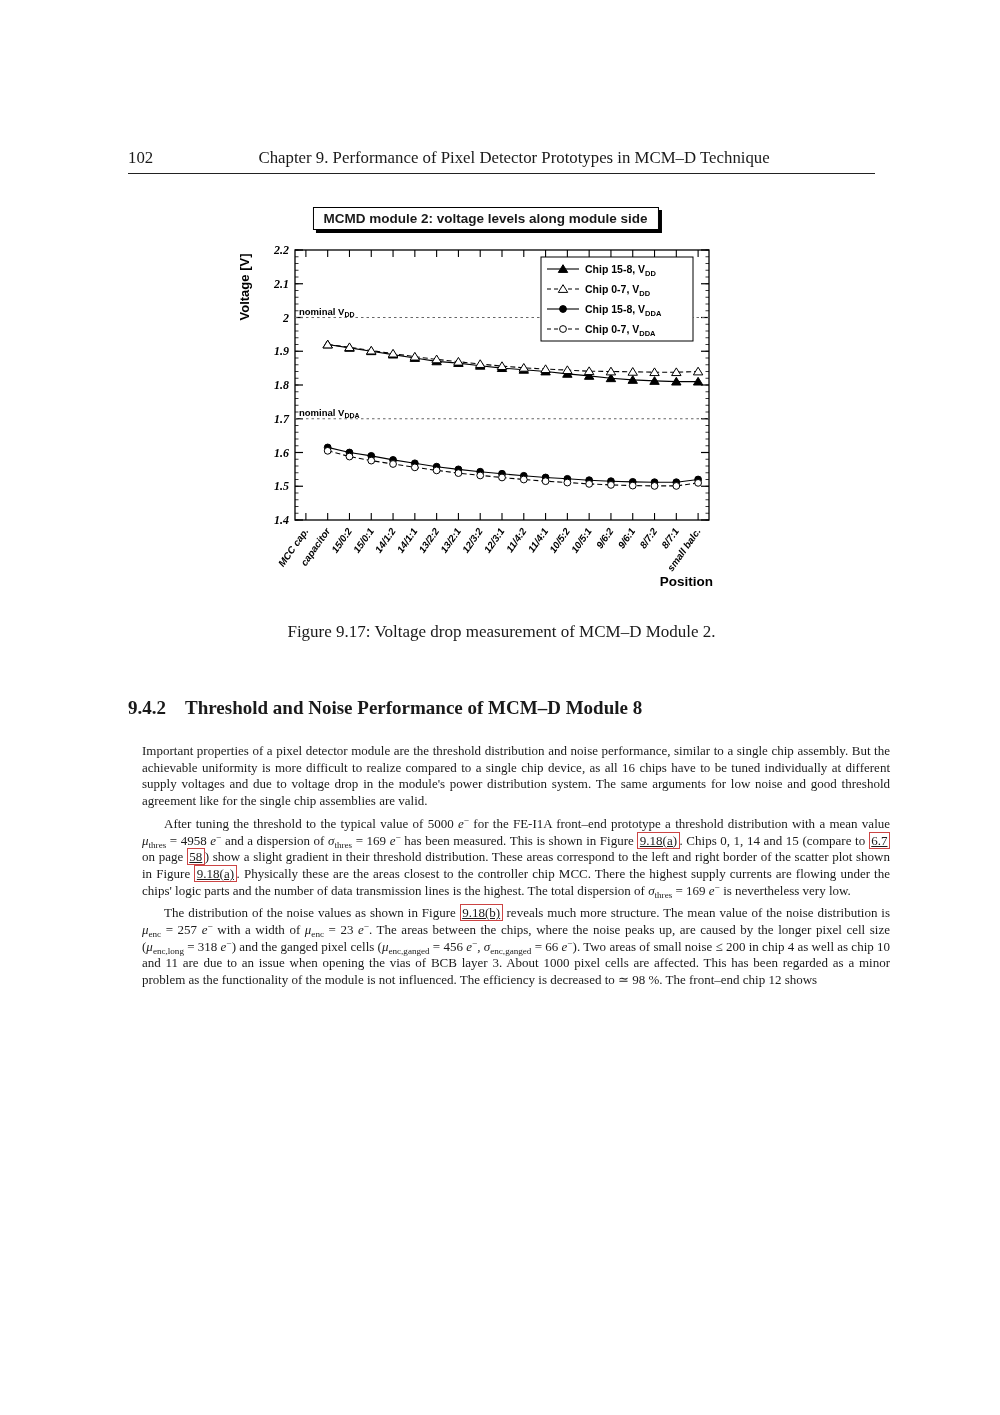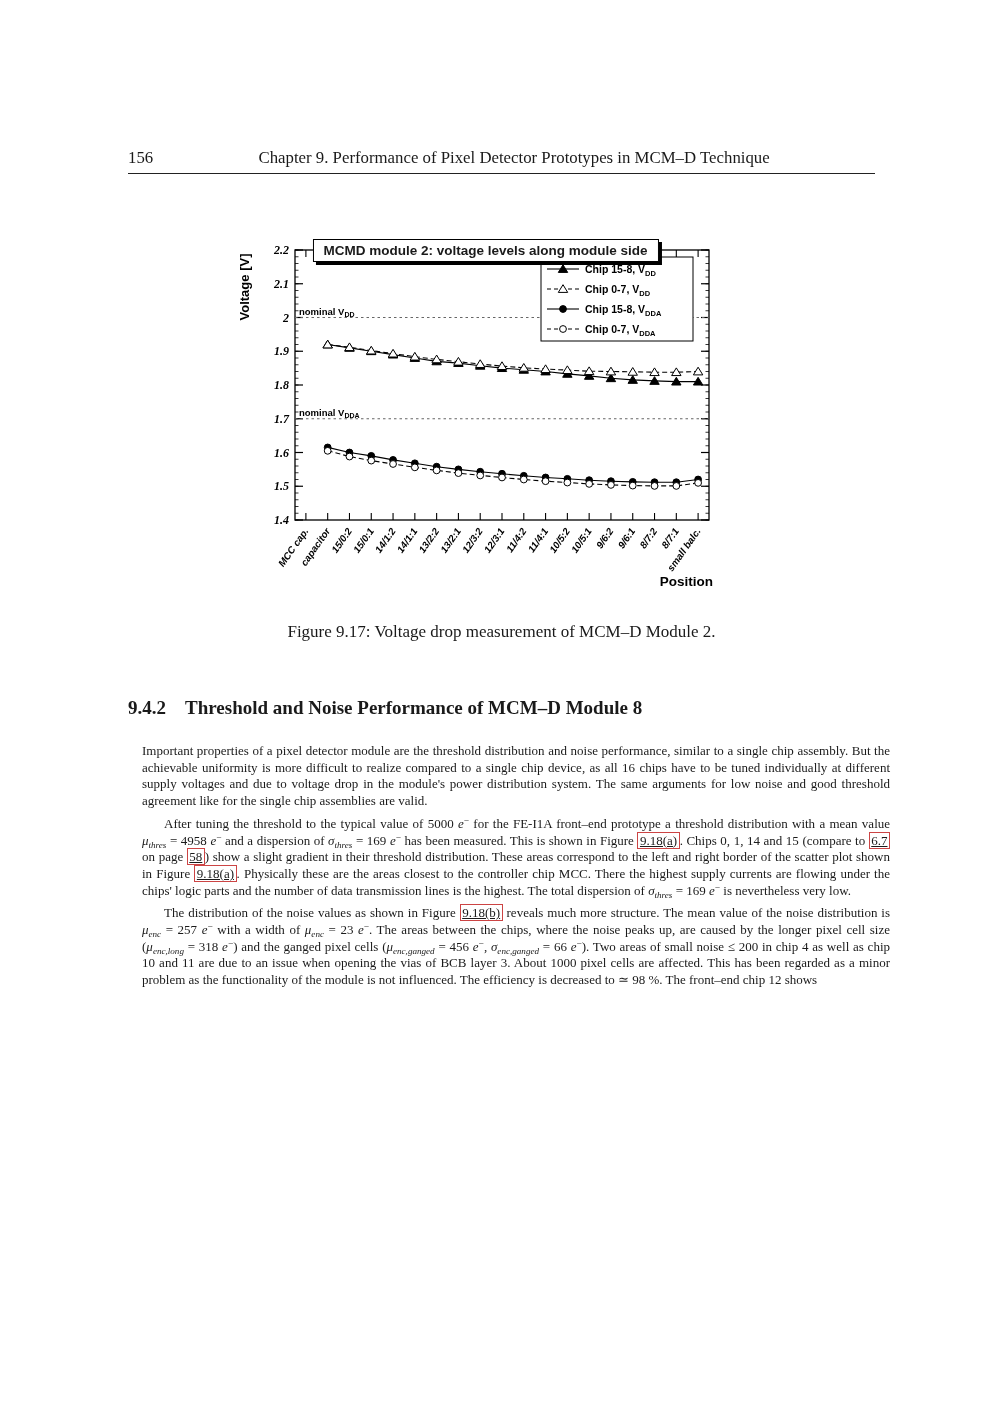--- a/index.html
+++ b/index.html
@@ -14,21 +14,21 @@
   }
   .page-num{flex:0 0 auto;}
   .chap-title{flex:1 1 auto;text-align:center;}
   .head-rule{position:absolute;top:173px;left:128px;width:747px;border-top:1.3px solid #222;}
 
   
   .figure-block{position:absolute;top:205px;left:233px;width:505px;height:402px;}
   .chart-title-box{
     position:absolute;top:2px;left:50%;transform:translateX(-50%);
     border:1.4px solid #000;background:#fff;box-shadow:3px 3px 0 #000;
-    font:700 13.5px "Liberation Sans",sans-serif;padding:3px 10px;white-space:nowrap;z-index:2;margin-top:32px;
+    font:700 13.5px "Liberation Sans",sans-serif;padding:3px 10px;white-space:nowrap;z-index:2;
   }
   #chart-svg{position:absolute;top:0;left:0;}
   .ytick{font-family:"Liberation Serif",serif;font-style:italic;font-weight:700;font-size:12px;fill:#000;}
   .xtick{font-family:"Liberation Sans",sans-serif;font-style:italic;font-weight:700;font-size:9.8px;fill:#000;}
   .nomlabel{font-family:"Liberation Sans",sans-serif;font-weight:700;font-size:9.5px;fill:#000;}
   .legtext{font-family:"Liberation Sans",sans-serif;font-weight:700;font-size:10.5px;fill:#000;}
   .axistitle{font-family:"Liberation Sans",sans-serif;font-weight:700;font-size:13px;fill:#000;}
   .axistitle-x{font-family:"Liberation Sans",sans-serif;font-weight:700;font-size:13.5px;fill:#000;}
 
   
@@ -41,29 +41,29 @@
   }
 
   
   .body-text{
     position:absolute;top:743px;left:128px;width:748px;
     font-size:13px;line-height:1.285;text-align:justify;margin-left:14px;
   }
   .para{margin:0 0 6px 0;}
   .para.indent{text-indent:22px;}
   .mi{font-style:italic;}
-  sub.msub{font-size:70%;font-style:italic;line-height:0;vertical-align:-0.28em;}
+  sub.msub{font-size:70%;line-height:0;vertical-align:-0.28em;}
   sup.msup{font-size:72%;line-height:0;vertical-align:0.42em;}
   .refbox{border:1.2px solid #cc4444;padding:0 1.5px;text-decoration:underline;}
 </style>
 </head>
 <body>
 
 <div class="running-head">
-  <span class="page-num">156</span>
+  <span class="page-num">102</span>
   <span class="chap-title">Chapter 9.  Performance of Pixel Detector Prototypes in MCM–D Technique</span>
 </div>
 <div class="head-rule"></div>
 
 <div class="figure-block">
   <div class="chart-title-box">MCMD module 2: voltage levels along module side</div>
   <svg id="chart-svg" width="505" height="402" viewBox="0 0 505 402">
       <rect x="62" y="45" width="414" height="270" fill="none" stroke="#000" stroke-width="1.3"></rect>
       <line x1="62" y1="315" x2="65.5" y2="315" stroke="#000" stroke-width="0.8"></line>
       <line x1="476" y1="315" x2="472.5" y2="315" stroke="#000" stroke-width="0.8"></line>

